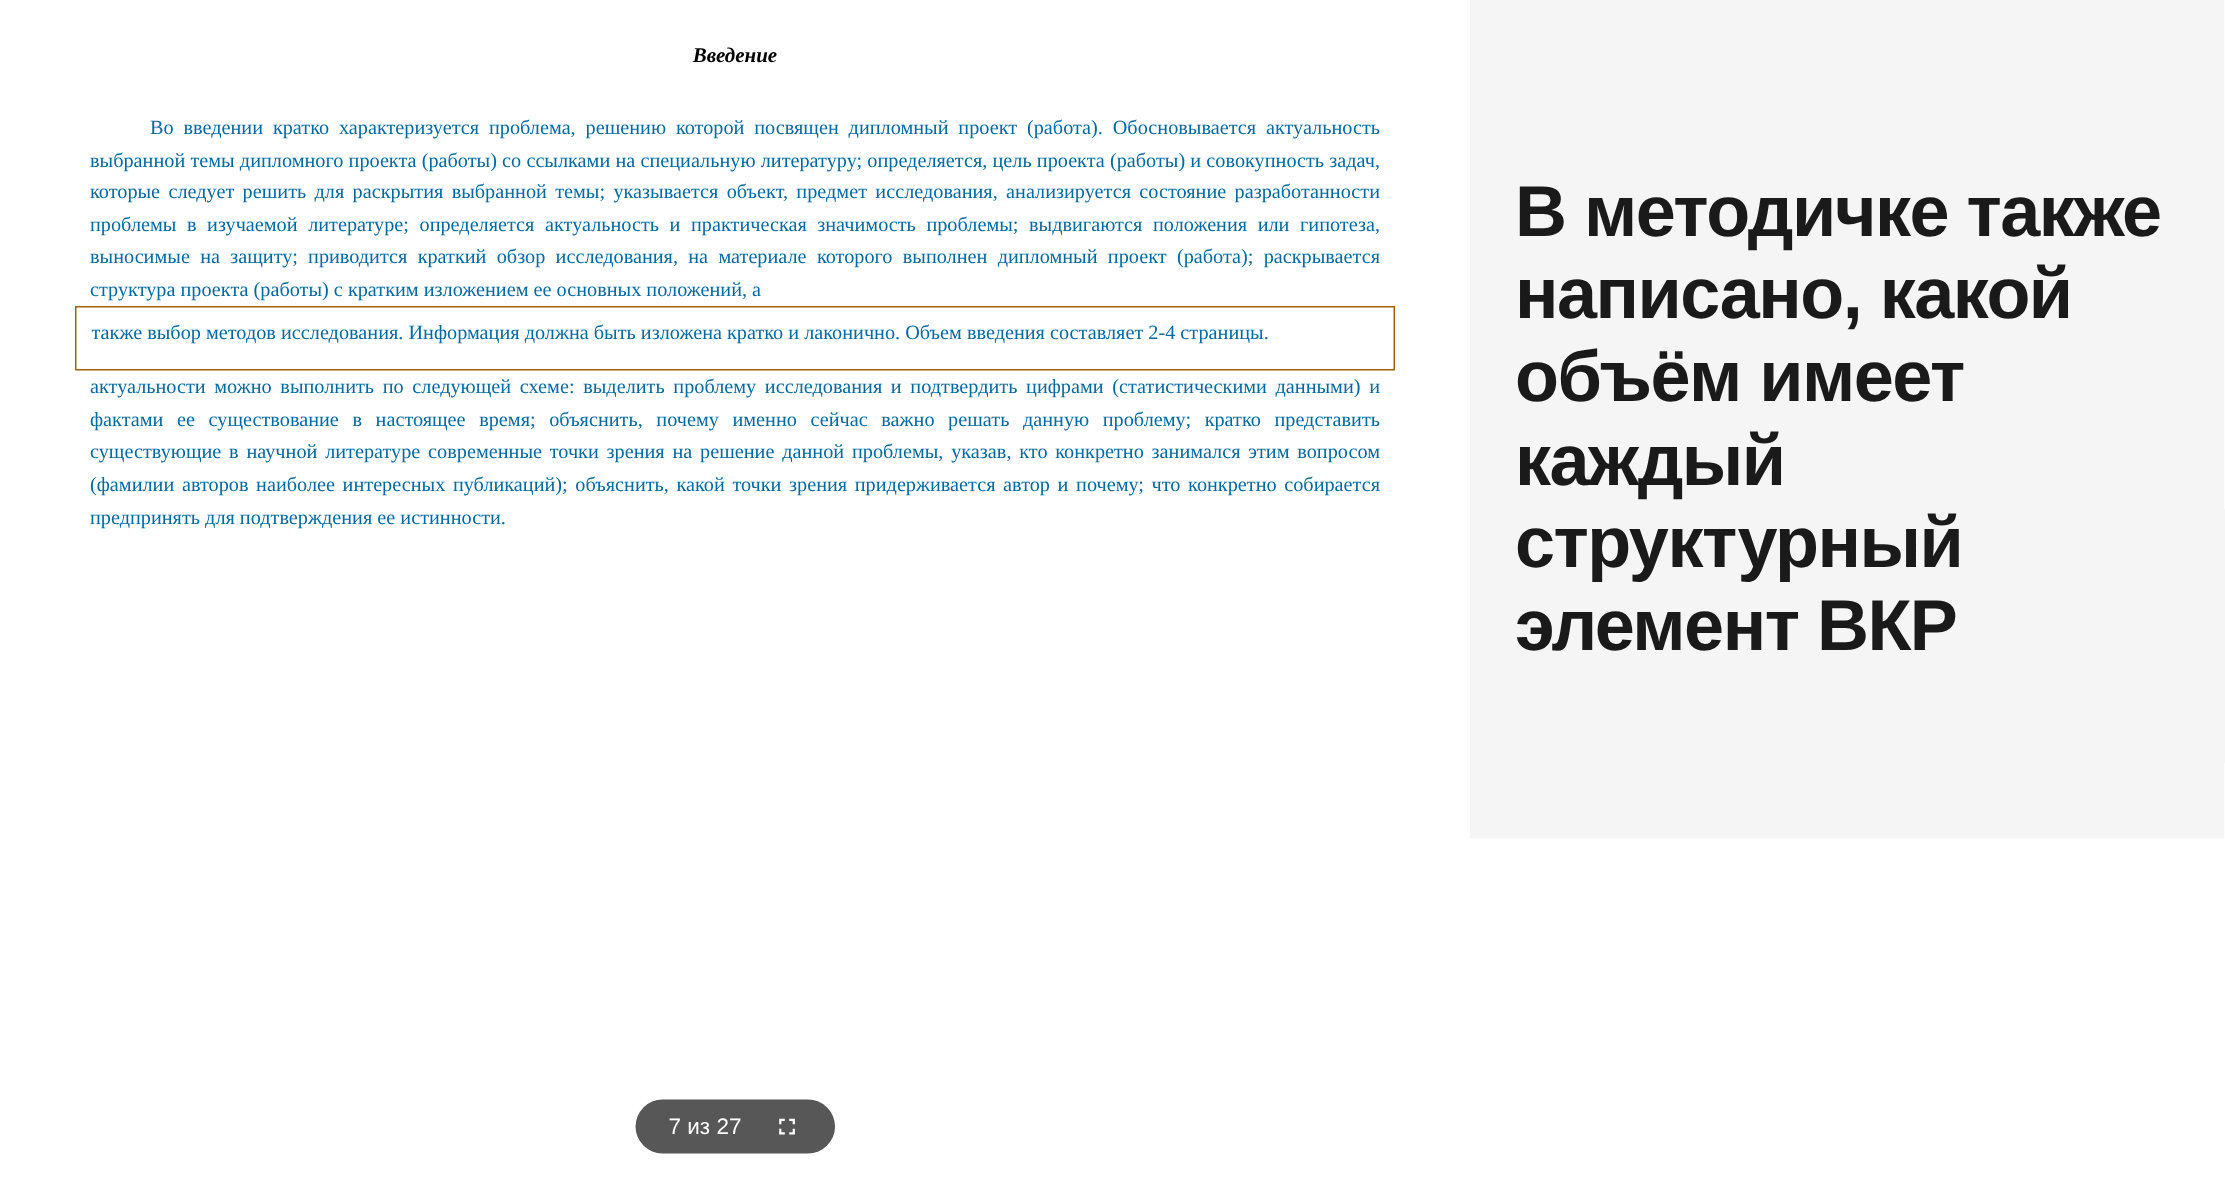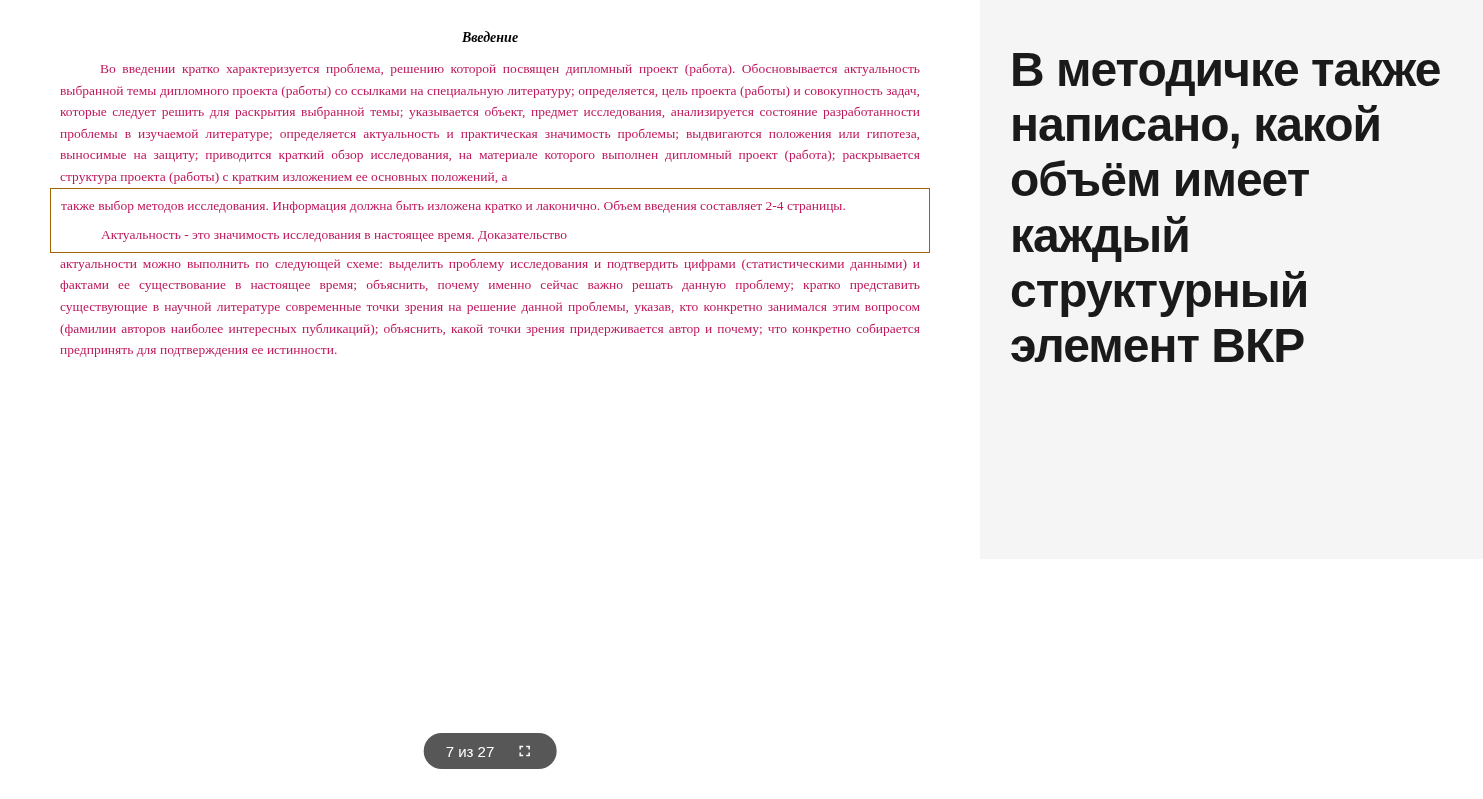--- a/index.html
+++ b/index.html
@@ -27,48 +27,48 @@
       overflow: hidden;
     }
 
     .right-panel {
       flex: 0 0 503px;
       width: 503px;
       height: 559px;
       background: #f5f5f5;
       padding: 42px 30px;
       display: flex;
-      align-items: flex-start;
+      align-items: center;
       justify-content: flex-start;
     }
 
     .right-panel-text {
       font-family: Arial, sans-serif;
       font-size: 48px;
       font-weight: 900;
       color: #1a1a1a;
       line-height: 1.15;
       letter-spacing: -1px;
     }
 
     .doc-title {
       text-align: center;
       font-style: italic;
       font-weight: bold;
       font-size: 14px;
-      margin-bottom: 12px;
+      margin-bottom: 28px;
     }
 
     .doc-paragraph {
       font-size: 13.5px;
       line-height: 1.6;
       text-align: justify;
       text-indent: 40px;
       margin-bottom: 0;
-      color: #be185d;
+      color: #0369a1;
     }
 
     .highlighted-block {
       border: 1px solid #a16207;
       padding: 6px 10px;
       margin: 0 -10px;
       margin-bottom: 0;
     }
 
     .highlighted-block .doc-paragraph {
@@ -120,21 +120,20 @@
 
 <div class="left-panel">
   <div class="content-wrapper">
 
     <div class="doc-title">Введение</div>
 
     <p class="doc-paragraph" style="text-indent:40px; margin-bottom:0;">Во введении кратко характеризуется проблема, решению которой посвящен дипломный проект (работа). Обосновывается актуальность выбранной темы дипломного проекта (работы) со ссылками на специальную литературу; определяется, цель проекта (работы) и совокупность задач, которые следует решить для раскрытия выбранной темы; указывается объект, предмет исследования, анализируется состояние разработанности проблемы в изучаемой литературе; определяется актуальность и практическая значимость проблемы; выдвигаются положения или гипотеза, выносимые на защиту; приводится краткий обзор исследования, на материале которого выполнен дипломный проект (работа); раскрывается структура проекта (работы) с кратким изложением ее основных положений, а</p>
 
     <div class="highlighted-block">
       <p class="doc-paragraph" style="text-indent:0; margin-bottom:8px;">также выбор методов исследования. Информация должна быть изложена кратко и лаконично. Объем введения составляет  2-4 страницы.</p>
-      <p class="doc-paragraph" style="text-indent:40px; margin-bottom:0;">Актуальность - это значимость исследования в настоящее время. Доказательство</p>
     </div>
 
     <p class="doc-paragraph" style="text-indent:0; margin-bottom:0;">актуальности можно выполнить по следующей схеме: выделить проблему исследования и подтвердить цифрами (статистическими данными) и фактами ее существование в настоящее время; объяснить, почему именно сейчас важно решать данную проблему; кратко представить существующие в научной литературе современные точки зрения на решение данной проблемы, указав, кто конкретно занимался этим вопросом (фамилии авторов наиболее интересных публикаций); объяснить, какой точки зрения придерживается автор и почему; что конкретно собирается предпринять для подтверждения ее истинности.</p>
 
 
   </div>
 
   <div class="page-indicator">
     <span class="page-indicator-text">7 из 27</span>
     <span class="expand-icon">

